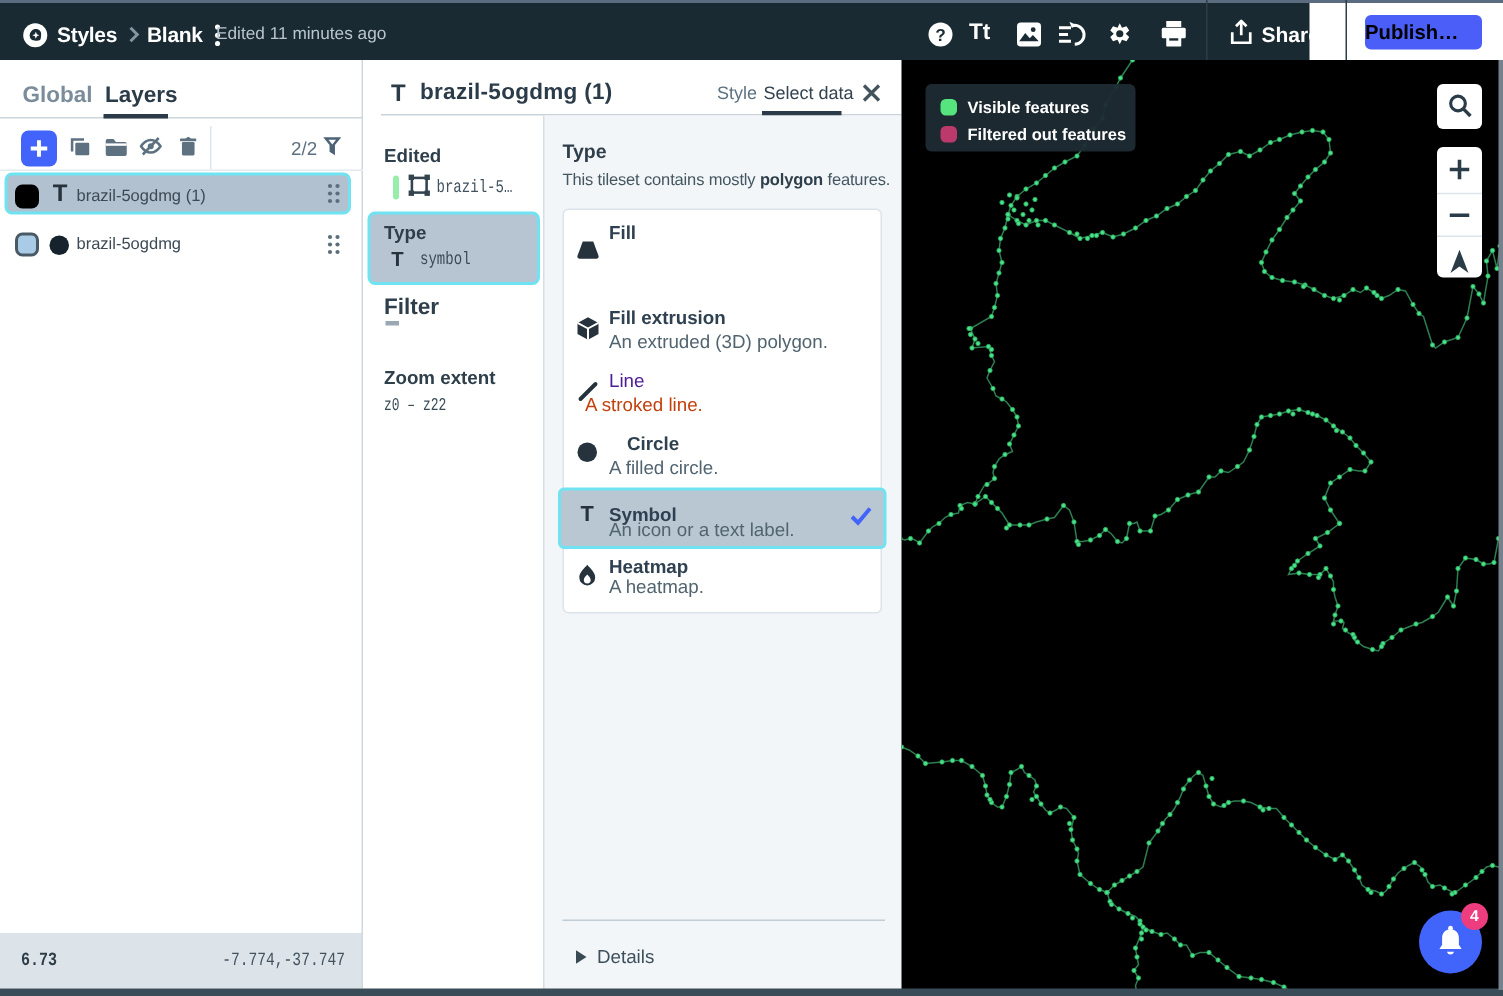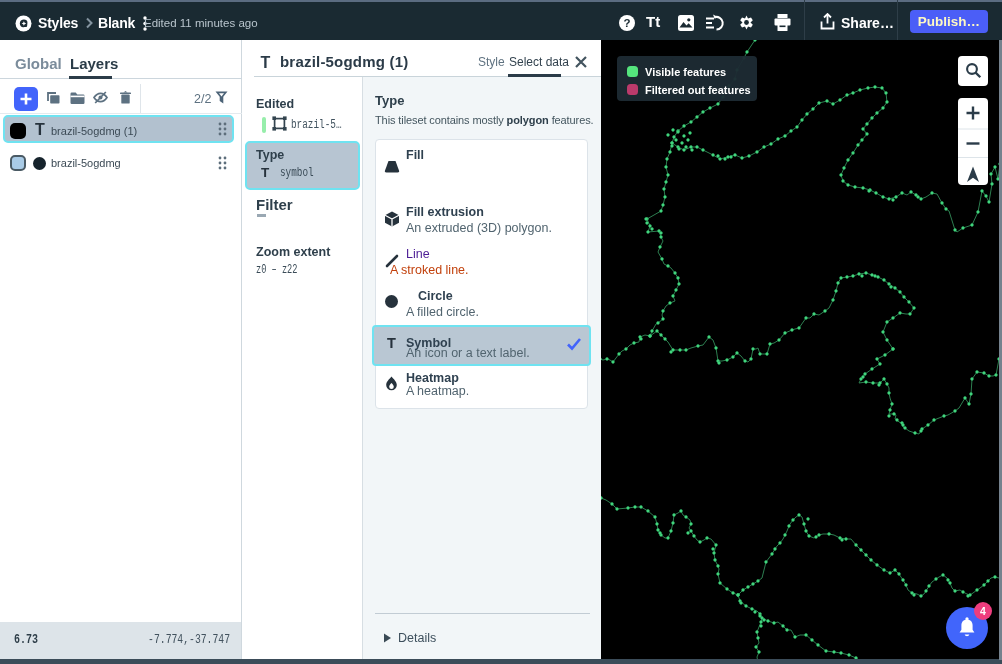--- a/index.html
+++ b/index.html
@@ -1,20 +1,20 @@
 <!DOCTYPE html>
 <html><head>
 <meta charset="utf-8">
 <style>
 * { margin:0; padding:0; box-sizing:border-box; }
 html,body { width:1002px; height:664px; overflow:hidden; background:#fff;
   font-family:"Liberation Sans", sans-serif; }
 .abs { position:absolute; }
 .mono { font-family:"Liberation Mono", monospace; }
-#topbar { position:absolute; left:0; top:0; width:1002px; height:40px; background:#1a2a32; }
+#topbar { position:absolute; left:0; top:0; width:873px; height:40px; background:#1a2a32; }
 #leftpanel { position:absolute; left:0; top:40px; width:242px; height:582px; background:#fff; border-right:1px solid #cfd8de; }
 #statusbar { position:absolute; left:0; top:622px; width:242px; height:37px; background:#dde4e9; border-right:1px solid #cfd8de; }
 #midpanel { position:absolute; left:242px; top:40px; width:359px; height:620px; background:#fff; }
 #midright { position:absolute; left:120px; top:37px; width:239px; height:583px; background:#f2f6f8; }
 #map { position:absolute; left:601px; top:40px; width:401px; height:620px; background:#000; overflow:hidden; }
 #bottomstrip { position:absolute; left:0; top:659px; width:1002px; height:5px; background:#3b4c59; }
 #scrollstrip { position:absolute; left:999px; top:40px; width:3px; height:620px; background:#75828e; }
 .ic { position:absolute; }
 </style>
 </head>
@@ -69,21 +69,21 @@
   <div class="abs" style="left:804px;top:0;width:1px;height:40px;background:#2e3e48"></div>
   <svg class="ic" style="left:820px;top:13px" width="15" height="17" viewBox="0 0 15 17">
     <g stroke="#fff" stroke-width="1.8" fill="none">
       <path d="M1.5 8.5 v7 h12 v-7"></path>
       <path d="M7.5 1.5 v9"></path>
       <path d="M4 4.5 L7.5 1 L11 4.5"></path>
     </g>
   </svg>
   <div class="abs" style="left:841px;top:15px;font-size:14px;font-weight:bold;color:#fff">Share…</div>
   <div class="abs" style="left:897px;top:0;width:1px;height:40px;background:#2e3e48"></div>
-  <div class="abs" style="left:910px;top:10px;width:78px;height:23px;background:#4b5ef7;border-radius:4px;text-align:center;line-height:23px;font-size:13.5px;font-weight:bold;color:#fef9c3">Publish…</div>
+  <div class="abs" style="left:910px;top:10px;width:78px;height:23px;background:#4b5ef7;border-radius:4px;text-align:left;line-height:23px;font-size:13.5px;font-weight:bold;color:#000000">Publish…</div>
 </div>
 
 <div id="leftpanel">
   <div class="abs" style="left:15px;top:15px;font-size:15px;font-weight:bold;color:#7b8c9b">Global</div>
   <div class="abs" style="left:70px;top:15px;font-size:15px;font-weight:bold;color:#2b3c48">Layers</div>
   <div class="abs" style="left:0;top:38px;width:242px;height:1px;background:#ccd6dd"></div>
   <div class="abs" style="left:69px;top:36px;width:43px;height:3px;background:#2b3c48"></div>
 
   <div class="abs" style="left:14px;top:47px;width:24px;height:24px;background:#4264fb;border-radius:5px">
     <svg width="24" height="24" viewBox="0 0 24 24">

